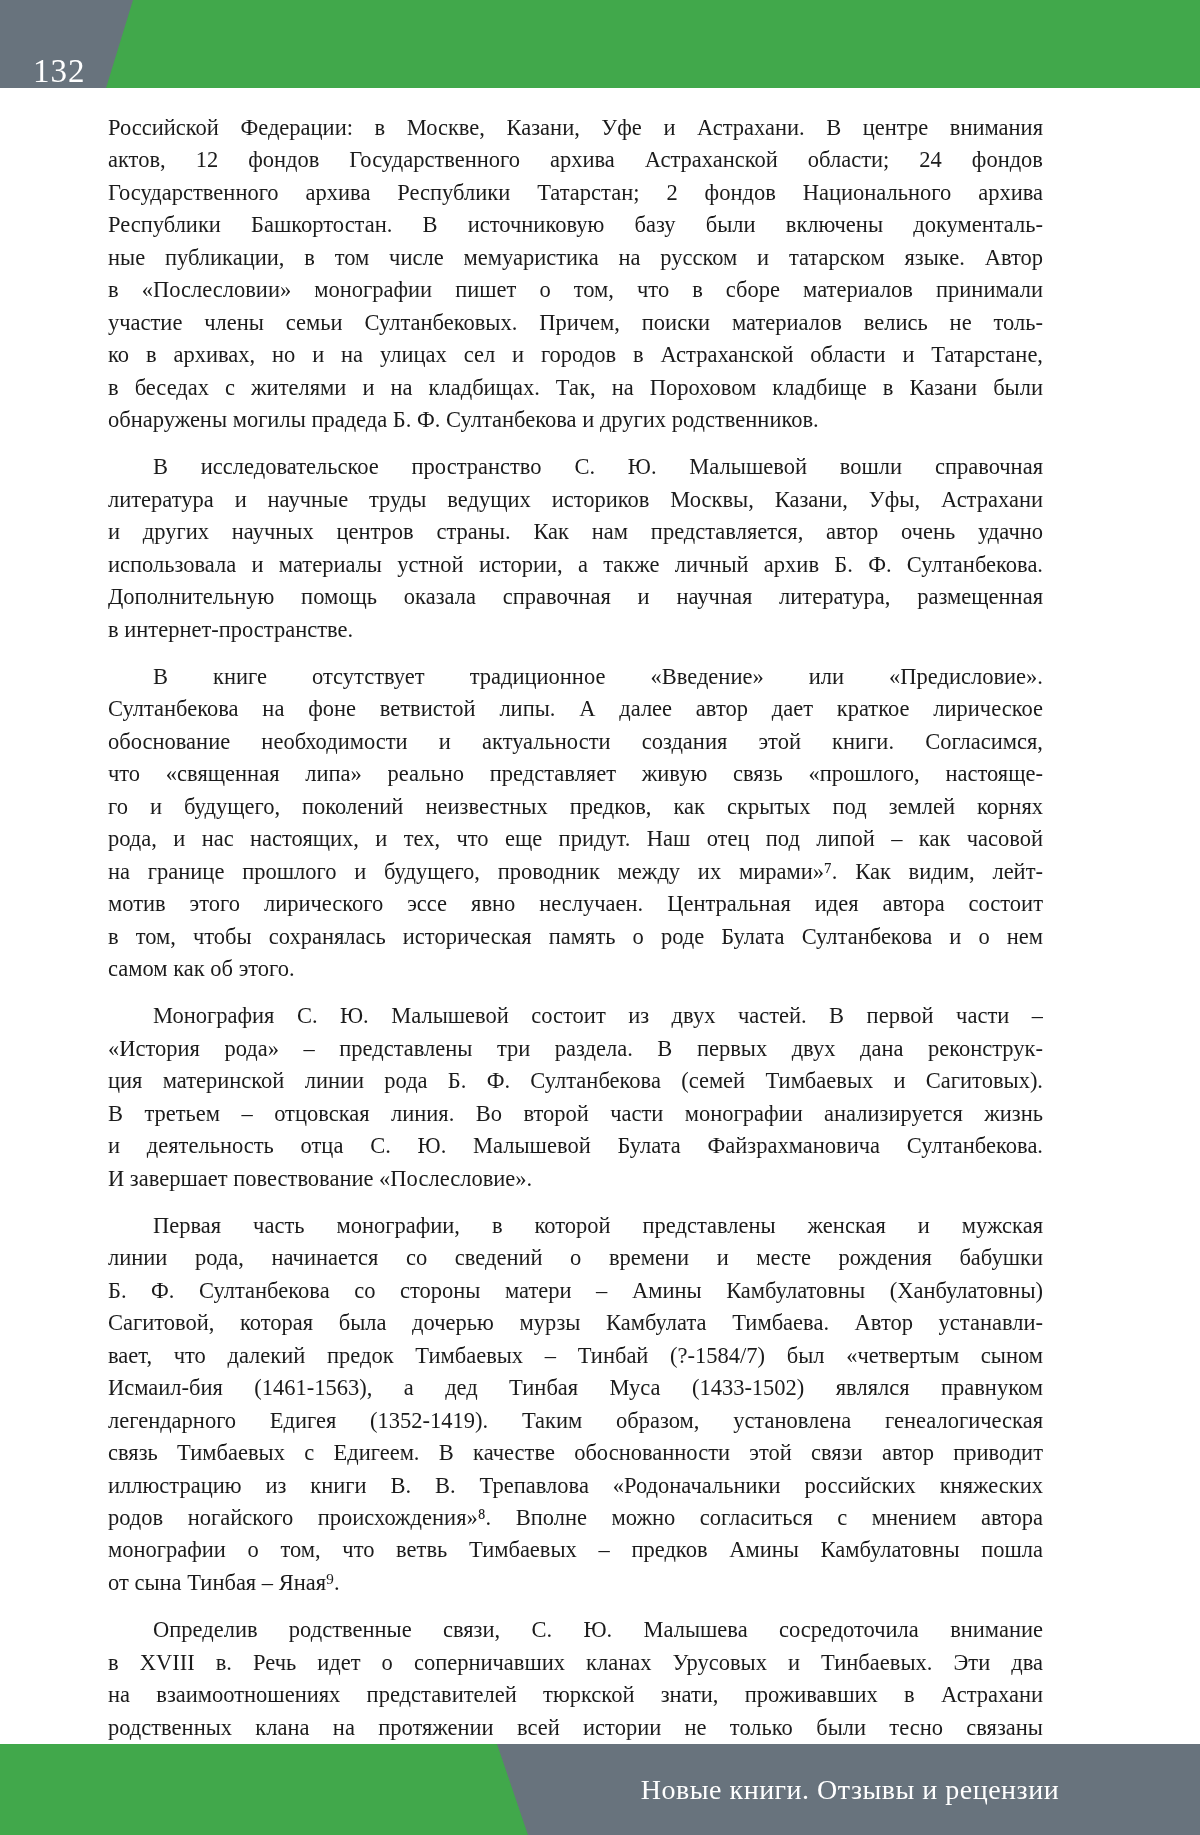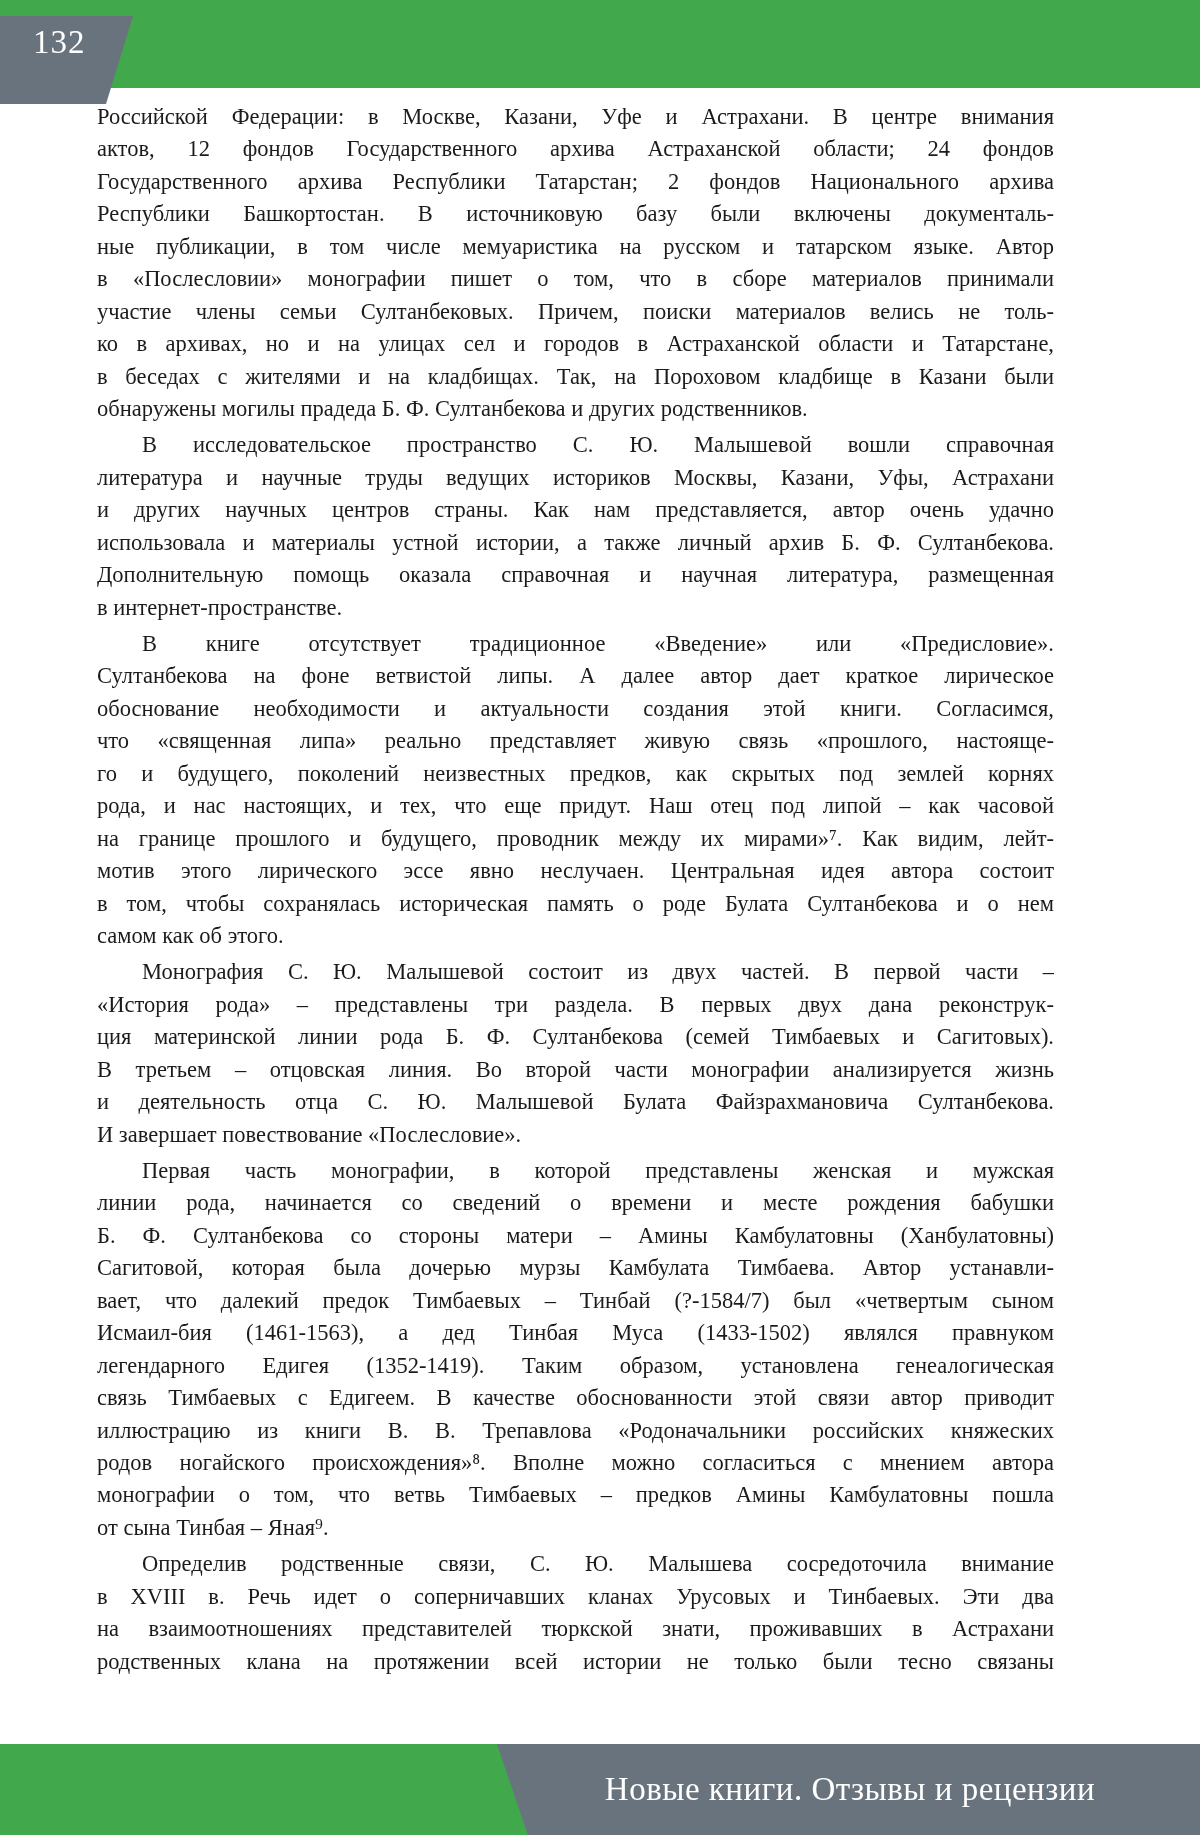--- a/index.html
+++ b/index.html
@@ -7,34 +7,34 @@
     width:1200px;height:1835px;position:relative;background:#ffffff;
     font-family:"Liberation Serif","DejaVu Serif",serif;
     color:#1b1b1b;overflow:hidden;
   }
   
   .header-band{
     position:absolute;left:0;top:0;width:1200px;height:88px;
     background:#41a84b;
   }
   .page-number-tab{
-    position:absolute;left:0;top:16px;width:140px;height:88px;
+    position:absolute;left:0;top:0;width:140px;height:88px;
     background:#68737d;
     clip-path:polygon(0 0,133px 0,106px 100%,0 100%);
-    display:flex;align-items:flex-start;
+    display:flex;align-items:flex-end;
   }
   .page-number{
     color:#ffffff;font-size:33px;line-height:1;
     padding-left:33px;padding-top:10px;letter-spacing:1px;
   }
   
   .body-text{
     position:absolute;left:93px;top:97px;width:965px;
   }
-  .para{margin:4px;padding:0;}
+  .para{margin:15px;padding:0;}
   .line{
     height:32.45px;overflow:hidden;
     font-size:22.5px;line-height:32.45px;
     text-align:justify;text-align-last:justify;
     white-space:normal;
   }
   .line:not(.last)::after{content:"";display:inline-block;width:100%;height:0;}
   .line.last{text-align-last:left;}
   .line.last::after{content:none;}
   .line.indent{text-indent:45px;}
@@ -44,21 +44,21 @@
     background:#41a84b;
   }
   .footer-gray-area{
     position:absolute;left:0;top:0;width:1200px;height:91px;
     background:#68737d;
     clip-path:polygon(497px 0,1200px 0,1200px 100%,528px 100%);
     display:flex;align-items:center;
   }
   .footer-title{
     position:absolute;left:500px;width:700px;text-align:center;
-    color:#ffffff;font-size:33px;line-height:1;letter-spacing:0.5px;
+    color:#ffffff;font-size:28px;line-height:1;letter-spacing:0.5px;
   }
 </style>
 </head>
 <body>
 
 <div class="header-band">
   <div class="page-number-tab">
     <span class="page-number">132</span>
   </div>
 </div>

